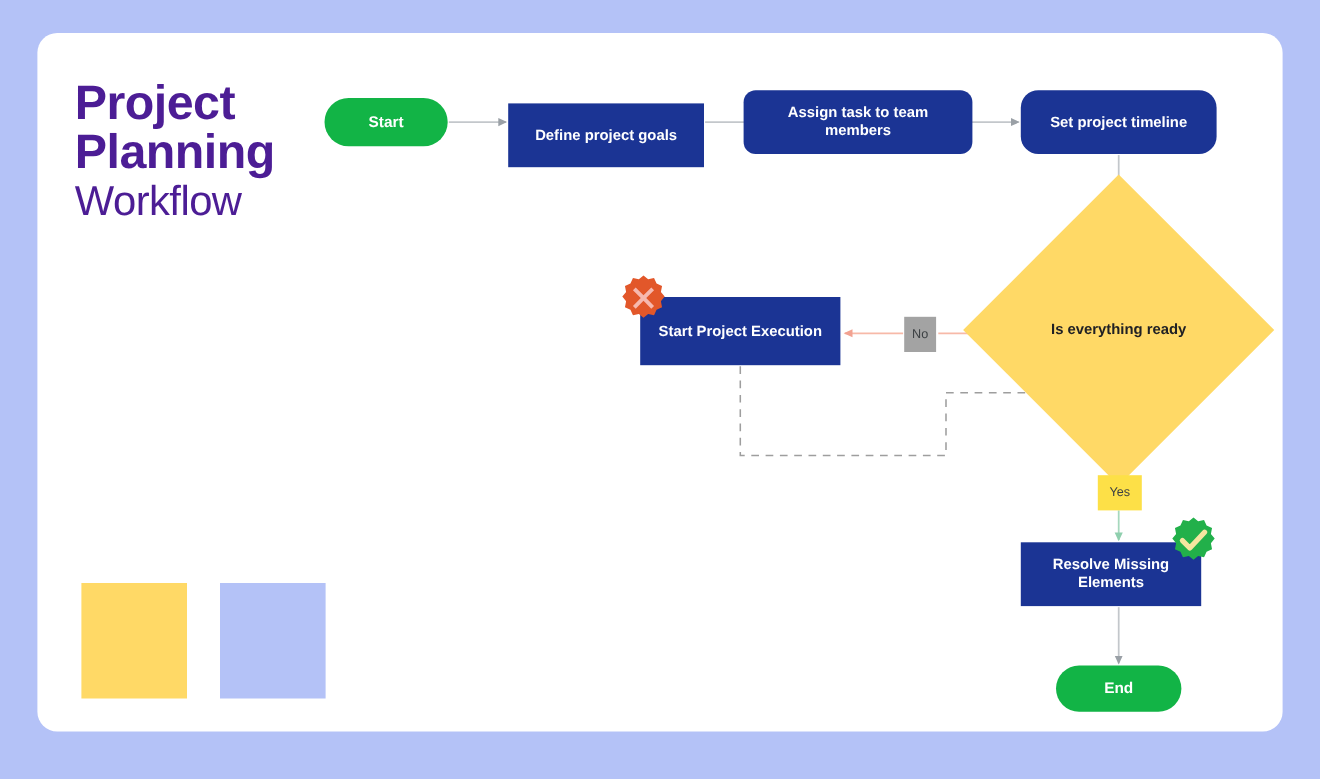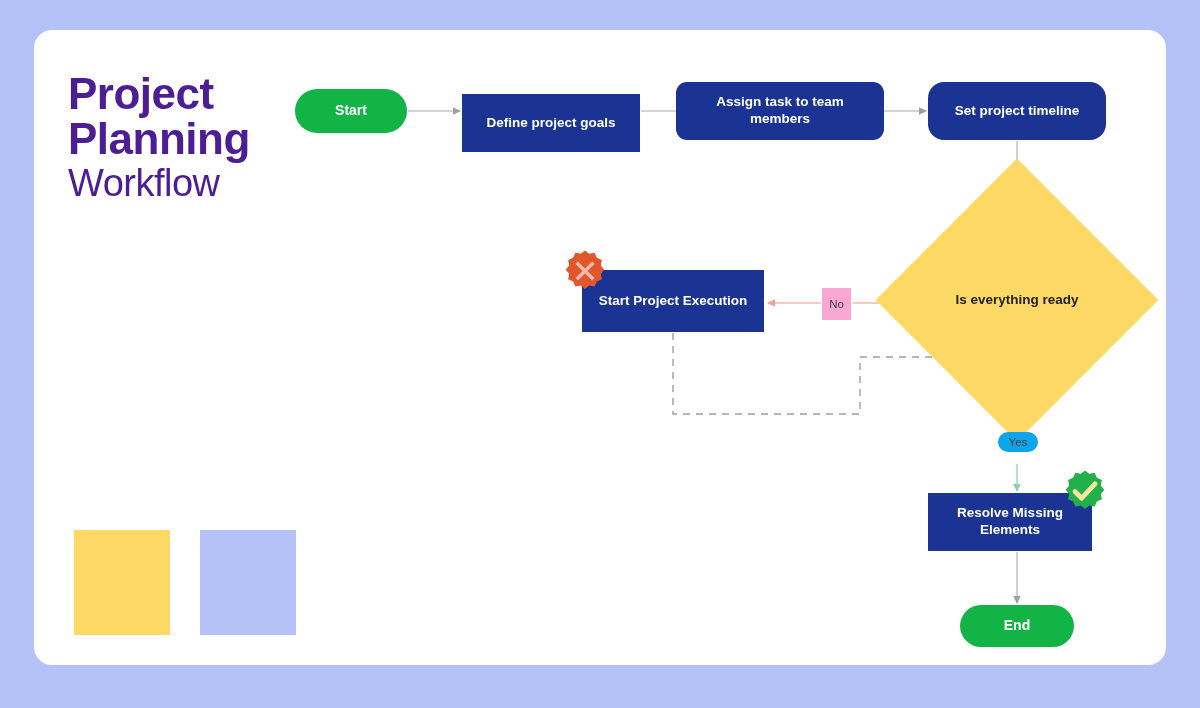--- a/index.html
+++ b/index.html
@@ -137,29 +137,28 @@
     justify-content: center;
     font-size: 11.5px;
     font-weight: normal;
     color: #3c4043;
   }
   #label-no {
     left: 822px;
     top: 288px;
     width: 29px;
     height: 32px;
-    background: #f9a8d4;
+    background: #a3a3a3;
   }
   #label-yes {
     left: 998px;
     top: 432px;
     width: 40px;
-    height: 20px;
-    background: #0ea5e9;
-    border-radius: 13px;
+    height: 32px;
+    background: #fde047;
   }
 
   
   .badge {
     position: absolute;
     width: 46px;
     height: 46px;
   }
   #badge-error { left: 562px; top: 248px; }
   #badge-success { left: 1062px; top: 468px; }

